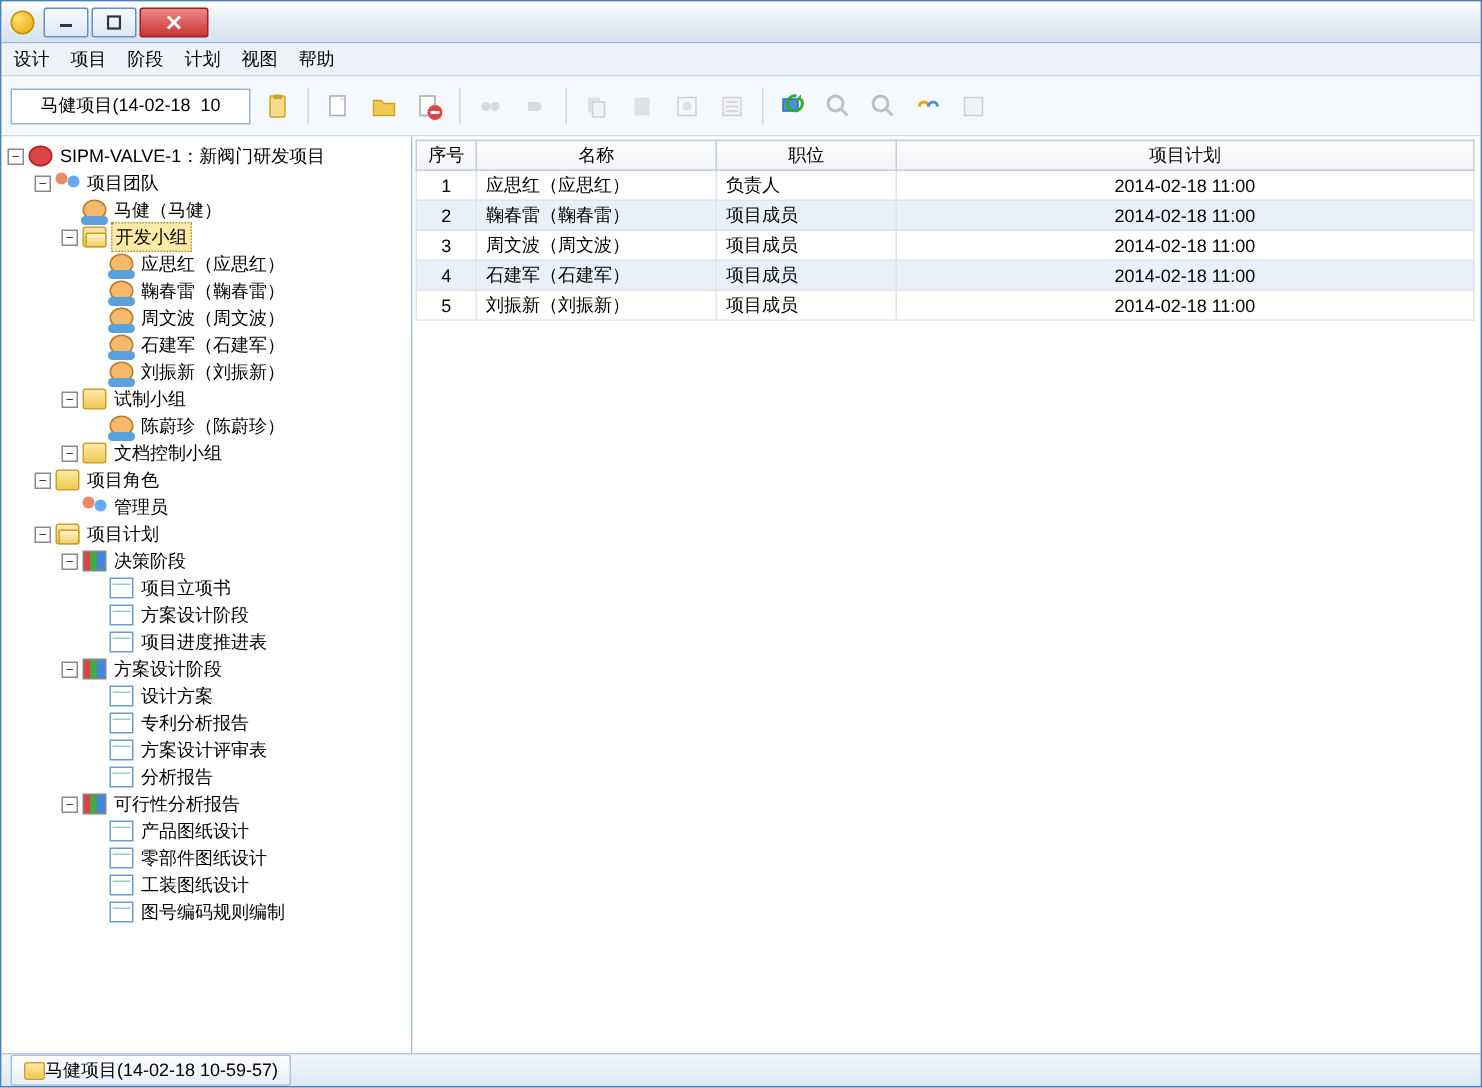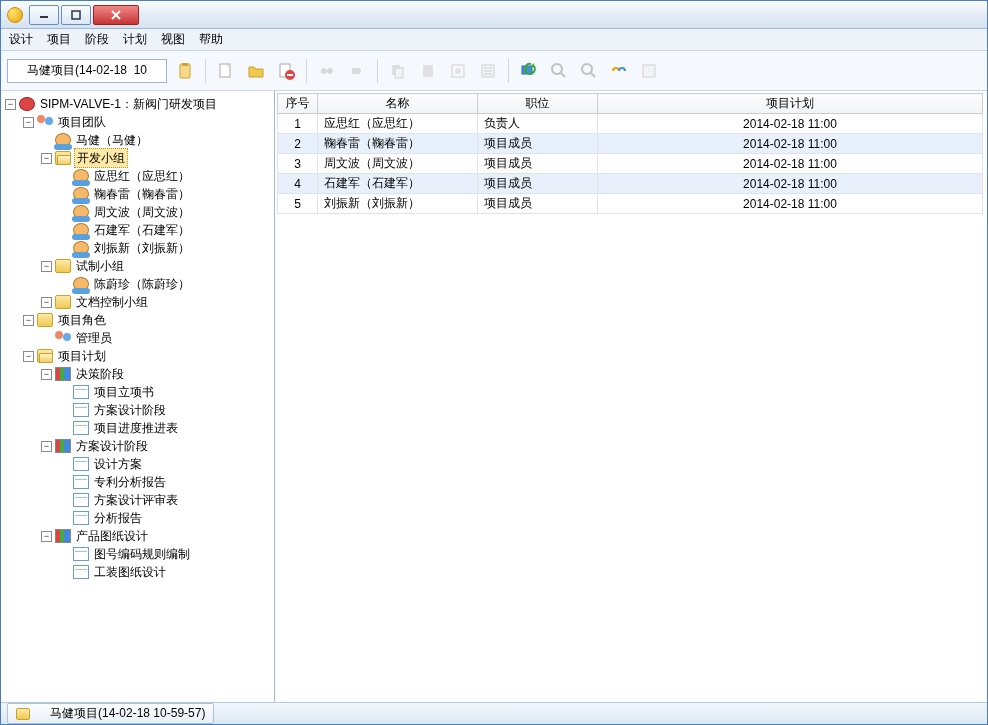--- a/index.html
+++ b/index.html
@@ -147,21 +147,21 @@
   display: flex;
   align-items: center;
   padding: 0 6px;
   gap: 4px;
 }
 .statusbar .tab {
   background: linear-gradient(#fefefe,#e8eff8);
   border: 1px solid #acc2dc;
   border-radius: 2px;
   padding: 1px 8px;
-  display: flex; align-items: center; gap: 20px;
+  display: flex; align-items: center; gap: 0;
 }
 svg { display: block; }
 </style>
 </head>
 <body>
 
 <div class="titlebar">
   <span class="app-icon"></span>
   <div class="win-controls">
     <div class="win-btn">
@@ -470,35 +470,49 @@
                         <span class="icon i-doc"></span>
                         <span class="label">分析报告</span>
                       </div>
                     </li>
                 </ul>
               </li>
               <li>
                 <div class="node">
                     <span class="toggle">−</span>
                     <span class="icon i-chart"></span>
-                    <span class="label">产品图纸设计</span>
+                    <span class="label">可行性分析报告</span>
                   </div>
                 <ul>
                   <li>
                       <div class="node">
                         <span class="toggle empty"></span>
                         <span class="icon i-doc"></span>
+                        <span class="label">产品图纸设计</span>
+                      </div>
+                    </li>
+                  <li>
+                      <div class="node">
+                        <span class="toggle empty"></span>
+                        <span class="icon i-doc"></span>
+                        <span class="label">零部件图纸设计</span>
+                      </div>
+                    </li>
+                  <li>
+                      <div class="node">
+                        <span class="toggle empty"></span>
+                        <span class="icon i-doc"></span>
+                        <span class="label">工装图纸设计</span>
+                      </div>
+                    </li>
+                  <li>
+                      <div class="node">
+                        <span class="toggle empty"></span>
+                        <span class="icon i-doc"></span>
                         <span class="label">图号编码规则编制</span>
-                      </div>
-                    </li>
-                  <li>
-                      <div class="node">
-                        <span class="toggle empty"></span>
-                        <span class="icon i-doc"></span>
-                        <span class="label">工装图纸设计</span>
                       </div>
                     </li>
                 </ul>
               </li>
             </ul>
           </li>
         </ul>
       </li>
     </ul>
   </div>

